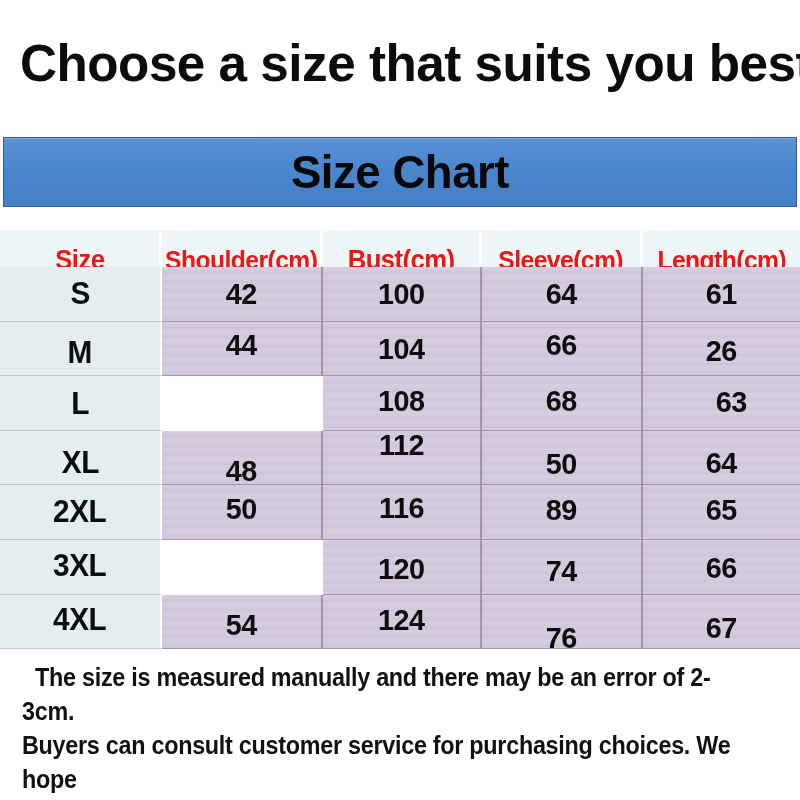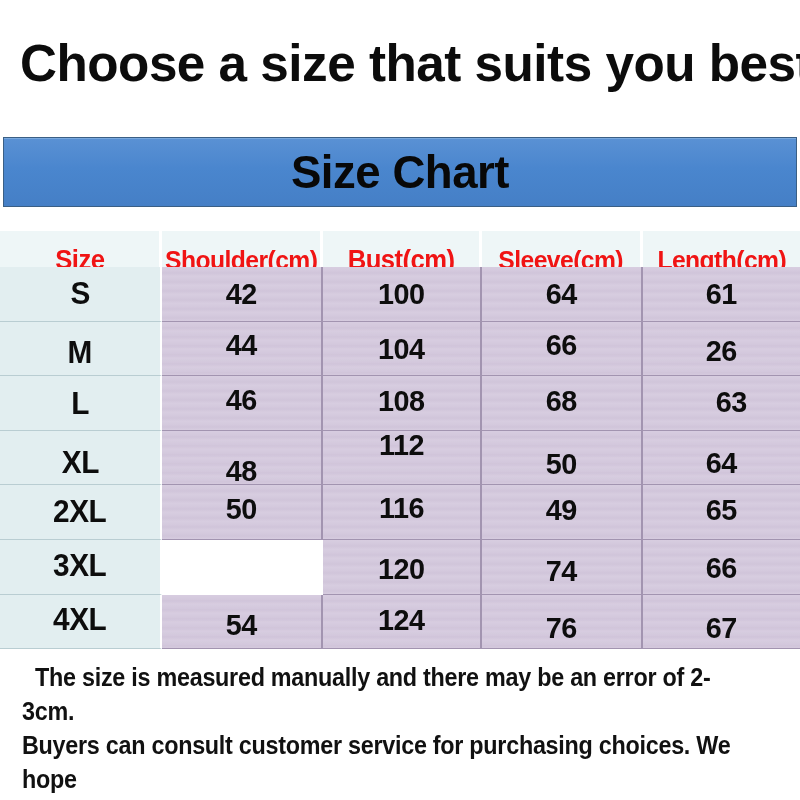--- a/index.html
+++ b/index.html
@@ -257,23 +257,20 @@
         </div>
         <div class="cell c4">
           <span class="val" style="position:relative;top:3px;">26</span>
         </div>
       </div>
 
       <div class="row data">
         <div class="cell c0">
           <span class="val sz" style="position:relative;top:1px;">L</span>
         </div>
-        <div class="cell c1">
-          <span class="val" style="position:relative;top:-3px;">46</span>
-        </div>
         <div class="cell c2">
           <span class="val" style="position:relative;top:-2px;">108</span>
         </div>
         <div class="cell c3">
           <span class="val" style="position:relative;top:-2px;text-align:right;">68</span>
         </div>
         <div class="cell c4">
           <span class="val" style="position:relative;top:-1px;margin-left:20px;">63</span>
         </div>
       </div>
@@ -300,21 +297,21 @@
         <div class="cell c0">
           <span class="val sz" style="position:relative;top:0px;">2XL</span>
         </div>
         <div class="cell c1">
           <span class="val" style="position:relative;top:-3px;">50</span>
         </div>
         <div class="cell c2">
           <span class="val" style="position:relative;top:-4px;">116</span>
         </div>
         <div class="cell c3">
-          <span class="val" style="position:relative;top:-2px;">49</span>
+          <span class="val" style="position:relative;top:-2px;">89</span>
         </div>
         <div class="cell c4">
           <span class="val" style="position:relative;top:-2px;">65</span>
         </div>
       </div>
 
       <div class="row data">
         <div class="cell c0">
           <span class="val sz" style="position:relative;top:-1px;">3XL</span>
         </div>
@@ -333,21 +330,21 @@
         <div class="cell c0">
           <span class="val sz" style="position:relative;top:-1px;">4XL</span>
         </div>
         <div class="cell c1">
           <span class="val" style="position:relative;top:4px;">54</span>
         </div>
         <div class="cell c2">
           <span class="val" style="position:relative;top:-1px;">124</span>
         </div>
         <div class="cell c3">
-          <span class="val" style="position:relative;top:7px;">76</span>
+          <span class="val" style="position:relative;top:17px;">76</span>
         </div>
         <div class="cell c4">
           <span class="val" style="position:relative;top:7px;">67</span>
         </div>
       </div>
 
     </div>
   </div>
 
   <div class="note">

